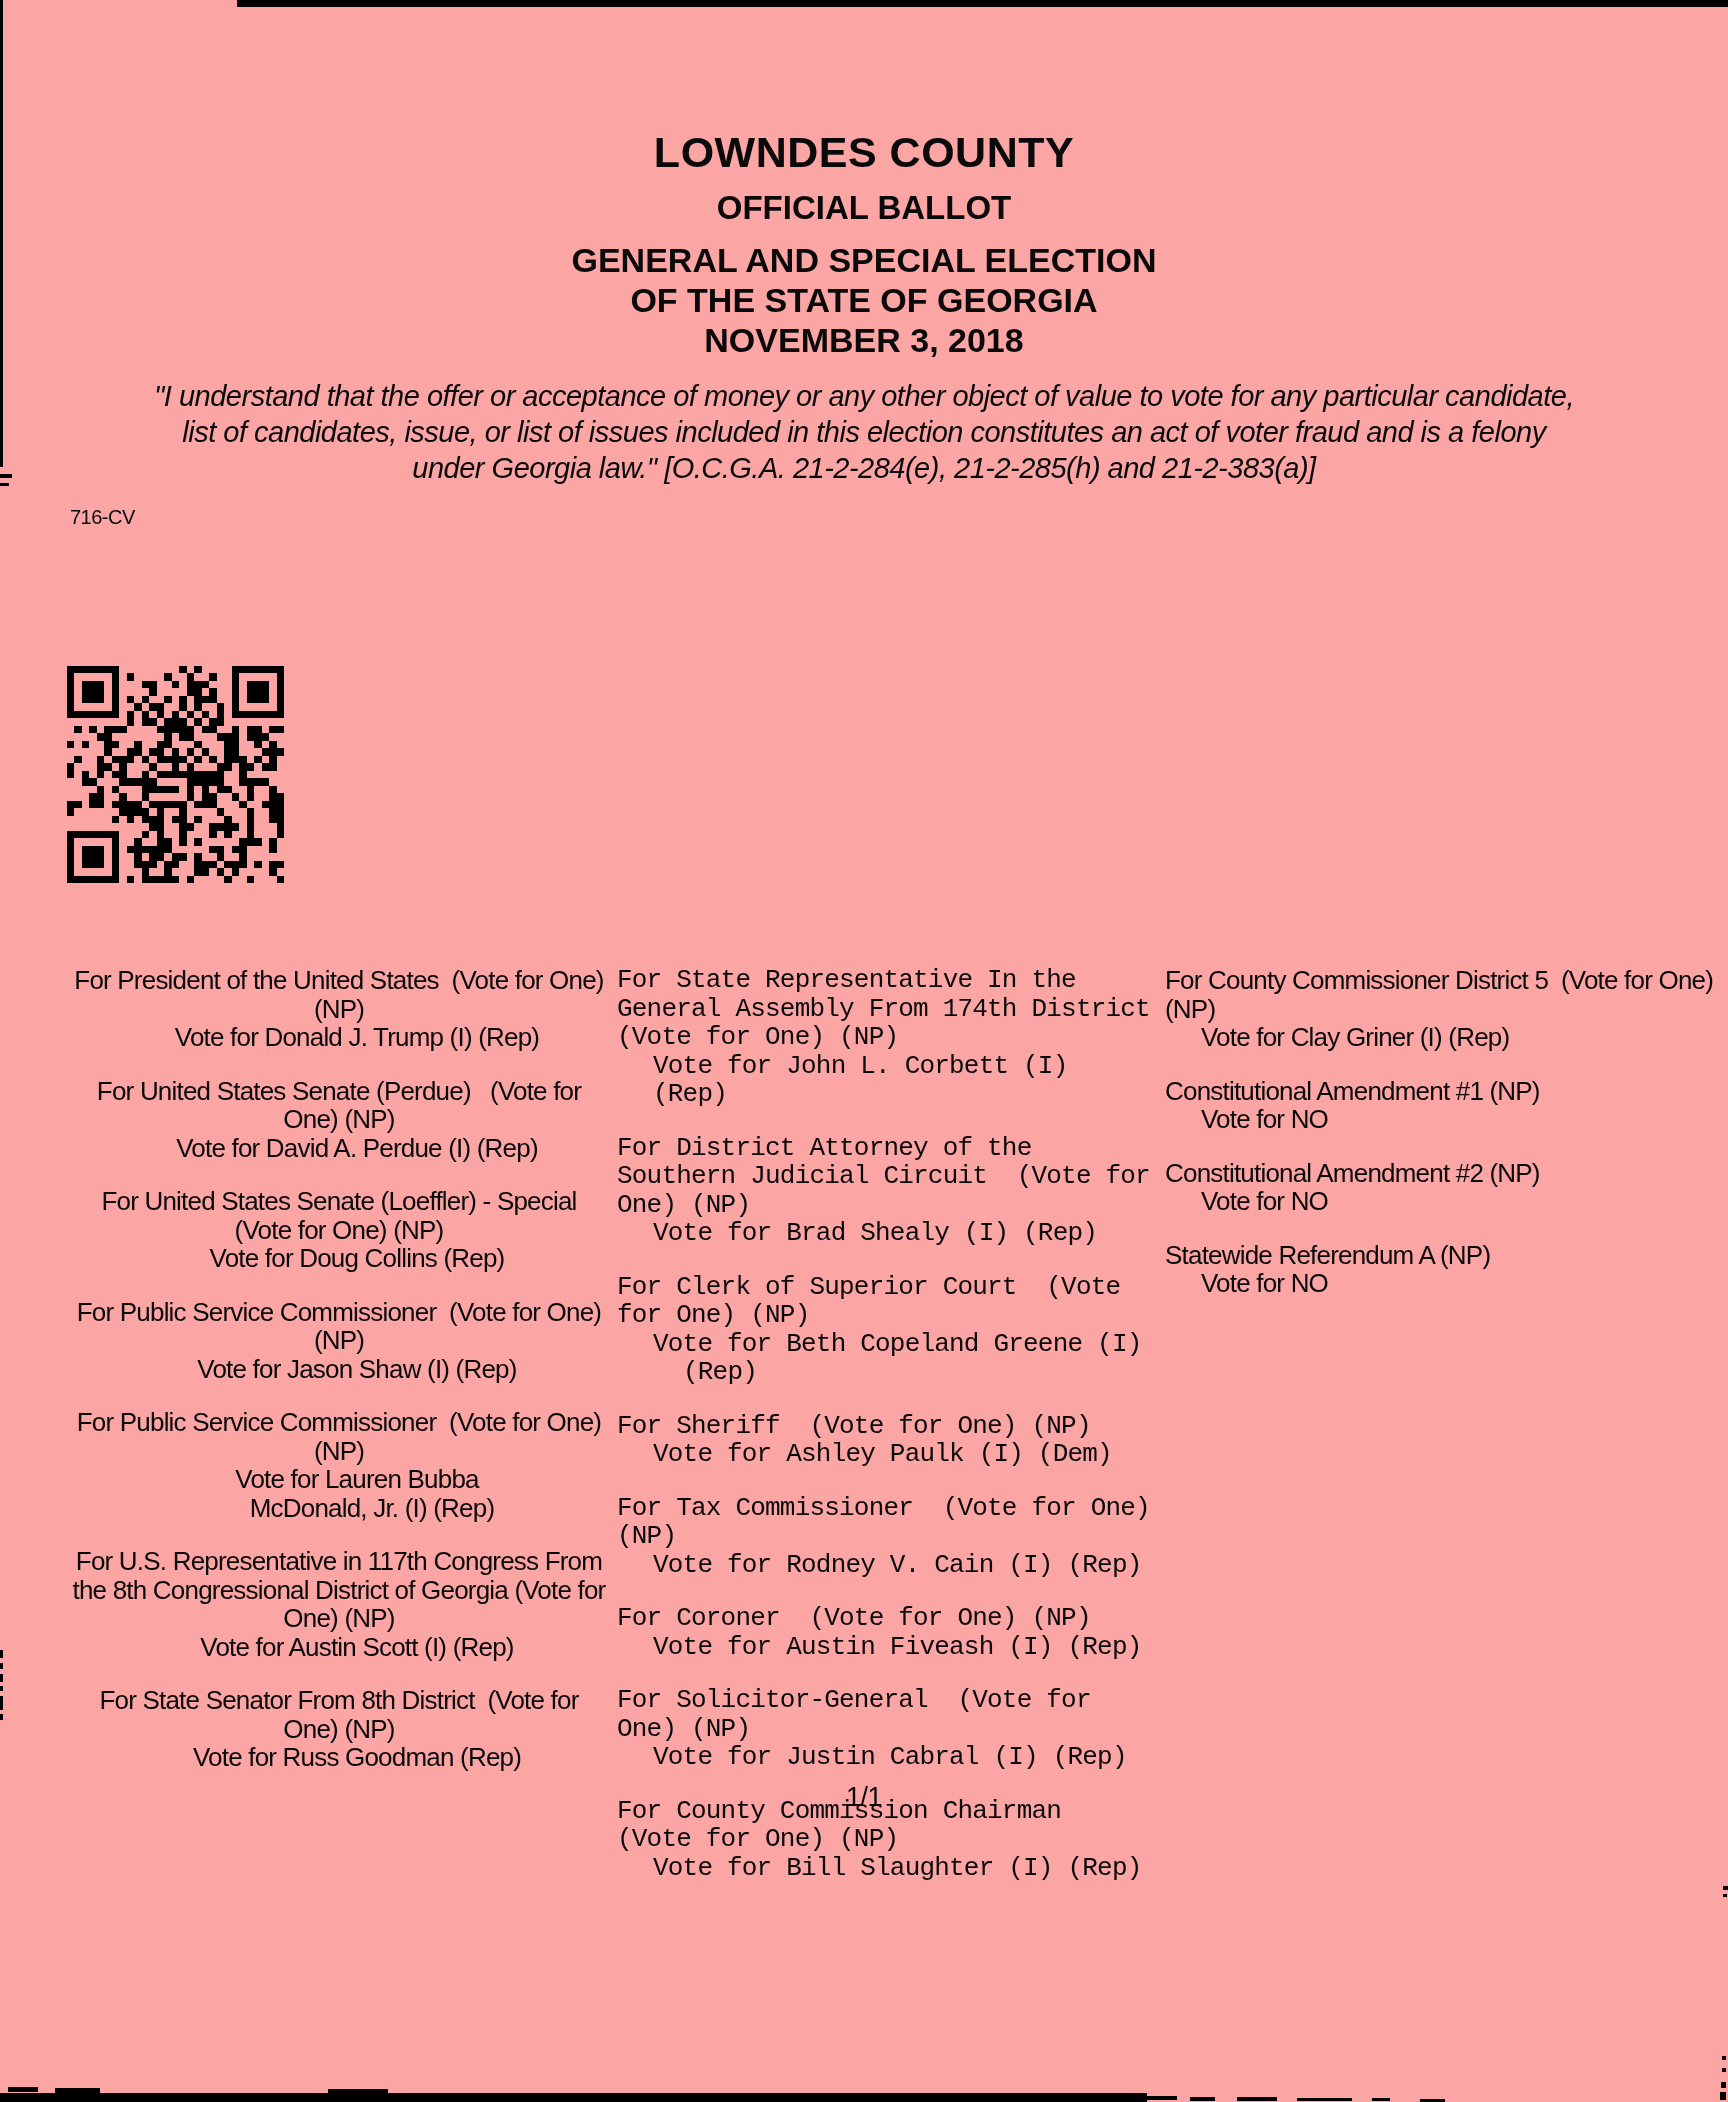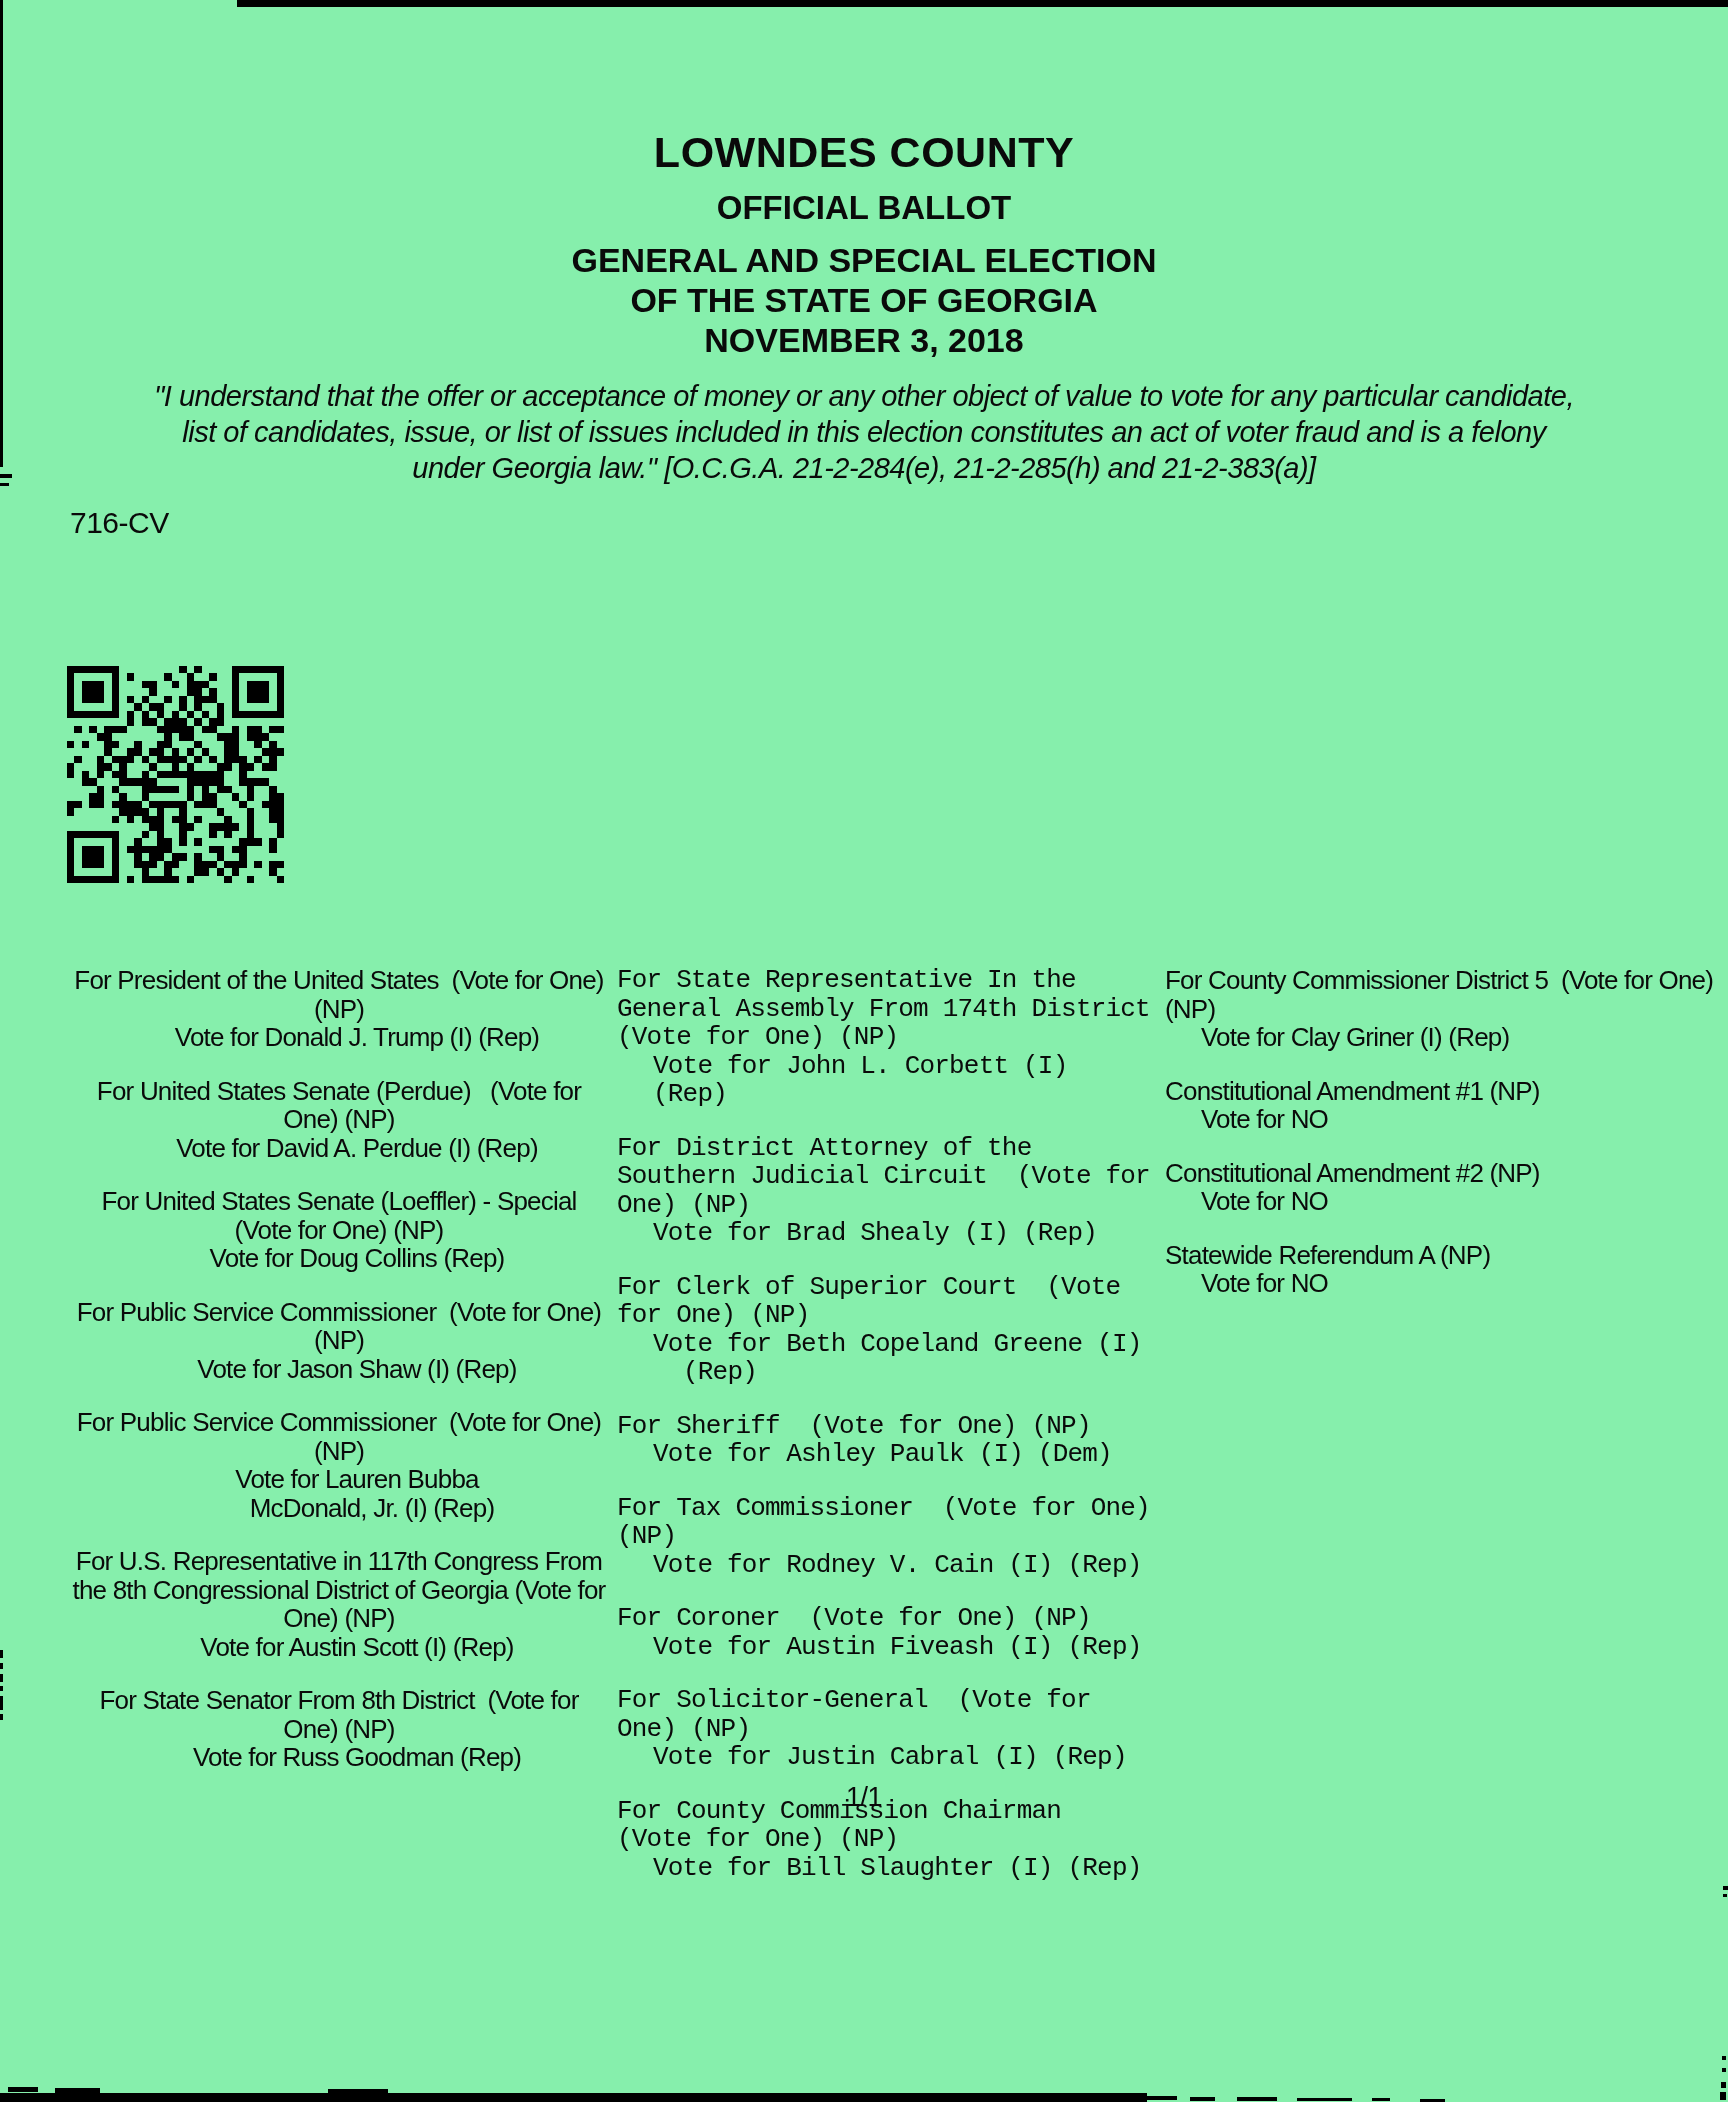--- a/index.html
+++ b/index.html
@@ -1,23 +1,23 @@
 <!DOCTYPE html>
 <html><head>
 <meta charset="utf-8">
 <style>
   html,body{margin:0;padding:0;background:#ffffff;}
-  .page{position:relative;width:1728px;height:2102px;background:#86efac;overflow:hidden;
+  .page{position:relative;width:1728px;height:2102px;background:#fca5a5;overflow:hidden;
         font-family:"Liberation Sans",sans-serif;color:#0a0a0a;}
   .center{position:absolute;left:0;right:0;text-align:center;}
   .h-county{top:128px;font-size:43px;font-weight:700;letter-spacing:0.5px;}
   .h-ballot{top:189px;font-size:33px;font-weight:700;}
   .h-election{top:240px;font-size:34px;font-weight:700;line-height:40px;text-align:center;}
   .legal{top:378px;font-style:italic;font-size:29px;line-height:36px;letter-spacing:-0.5px;}
-  .form-code{position:absolute;left:70px;top:506px;font-size:30px;letter-spacing:-0.5px;}
+  .form-code{position:absolute;left:70px;top:506px;font-size:20px;letter-spacing:-0.5px;}
   .qr{position:absolute;left:67px;top:666px;width:217px;height:217px;}
   .qr svg{display:block;width:100%;height:100%;}
   .col{position:absolute;top:966px;font-size:26px;line-height:28.5px;letter-spacing:-0.8px;}
   .col1{left:70px;width:538px;text-align:center;}
   .col2{left:617px;width:537px;font-family:Liberation Mono, monospace;}
   .col3{left:1165px;width:575px;}
   .contest{margin-bottom:25px;}
   .title{white-space:pre-wrap;}
   .vote{white-space:pre-wrap;padding-left:36px;}
   .vote.cont{padding-left:66px;}

